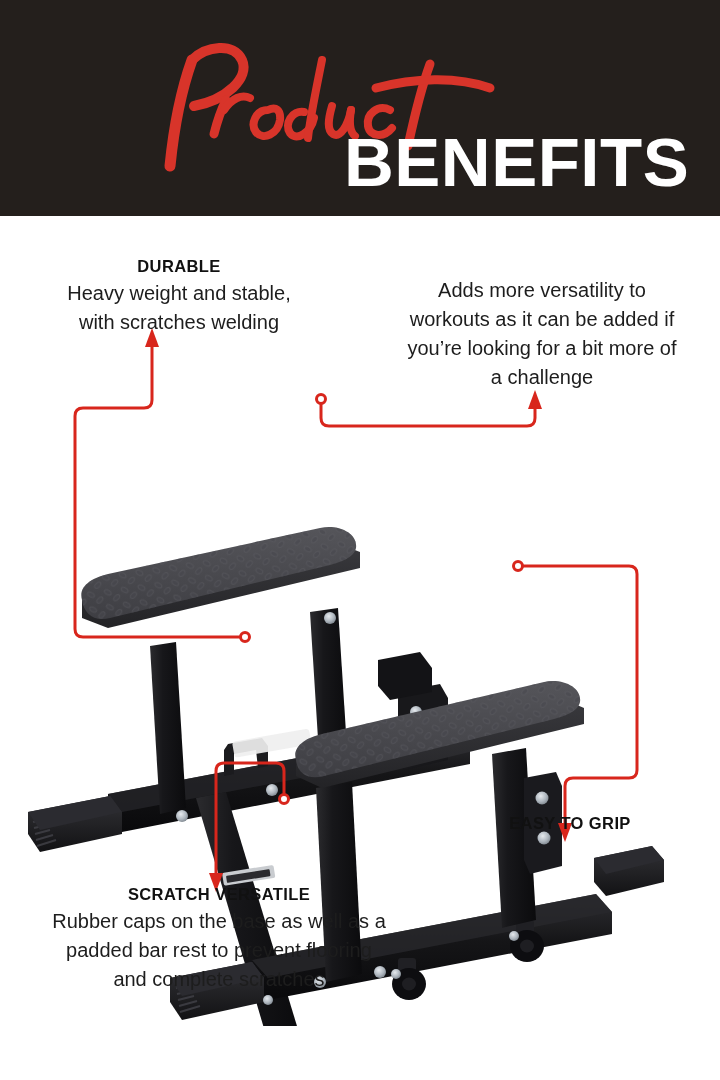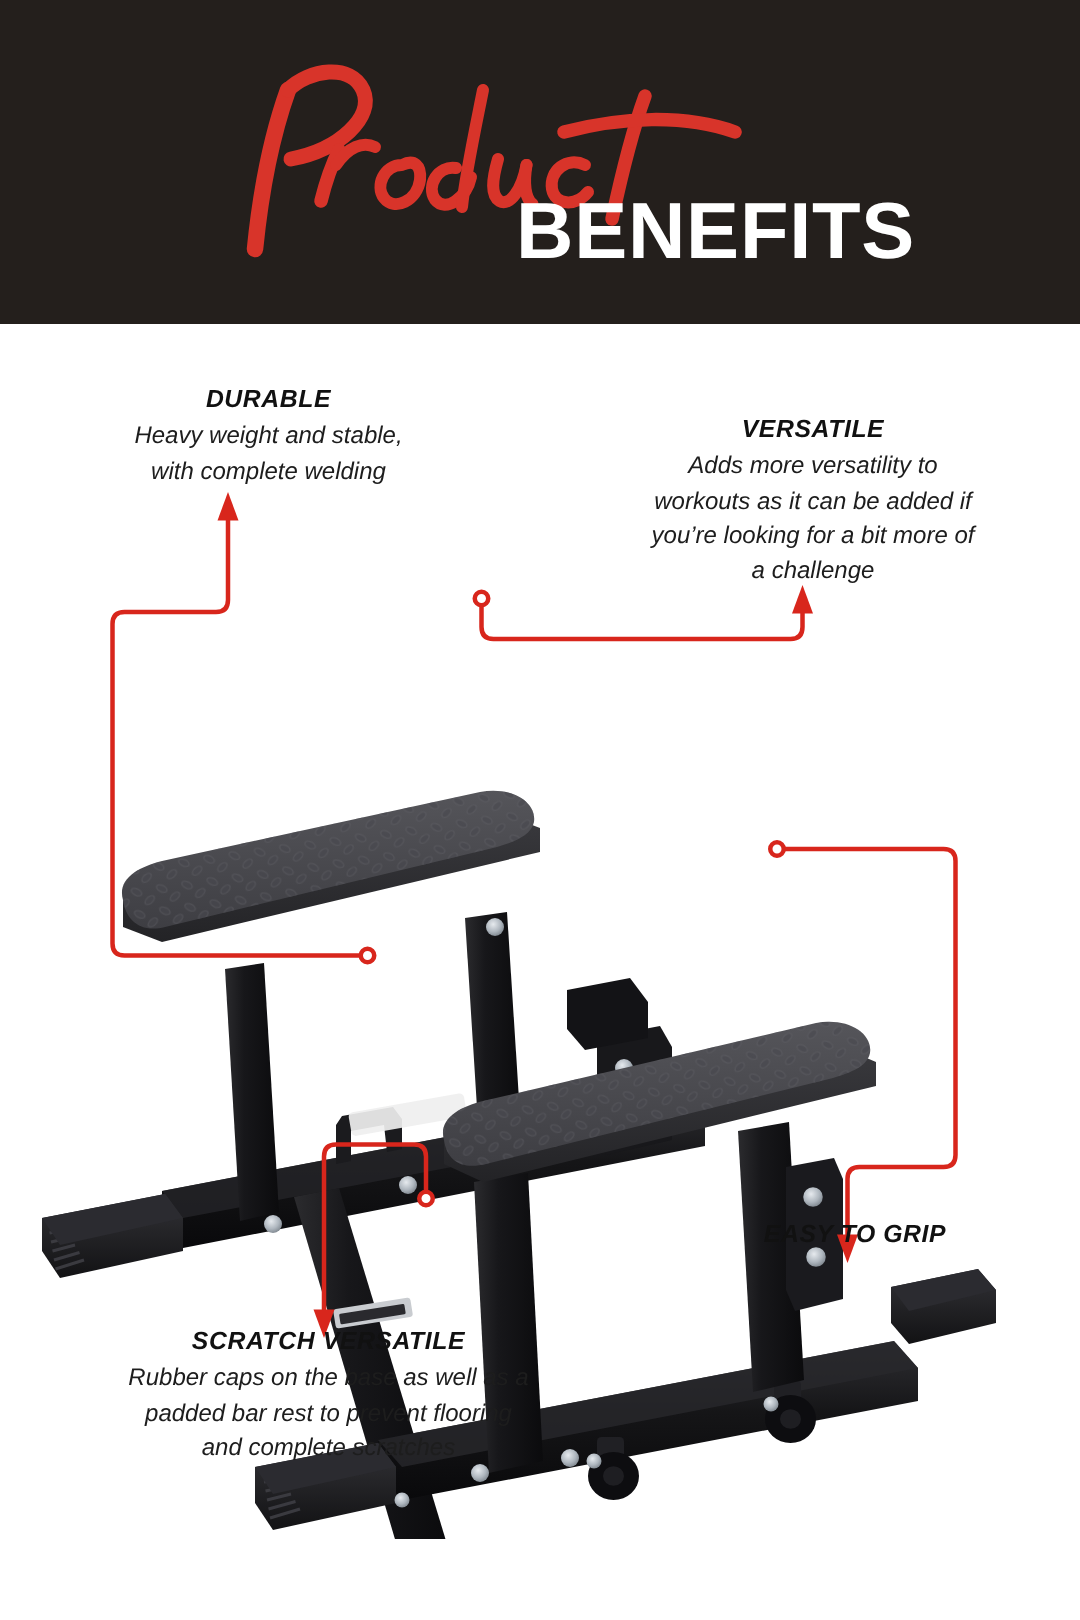--- a/index.html
+++ b/index.html
@@ -35,48 +35,48 @@
     top: 26px;
     width: 400px;
     height: 160px;
   }
   .script-word svg { display: block; width: 400px; height: 160px; }
   .benefits-word {
     position: absolute;
     left: 344px;
     top: 128px;
     font-family: "Liberation Sans", sans-serif;
-    font-size: 53px;
+    font-size: 69px;
     font-weight: bold;
     letter-spacing: 0.5px;
     color: #ffffff;
     line-height: 1;
     white-space: nowrap;
   }
 
   
   .content {
     position: absolute;
     left: 0; top: 216px;
     width: 720px; height: 864px;
     background: #ffffff;
   }
 
   
-  .callout { position: absolute; text-align: center; font-style: italic; }
+  .callout { position: absolute; text-align: center; }
   .callout .title {
     font-size: 16.5px;
     font-weight: bold;
     letter-spacing: 0.4px;
     color: #111111;
     margin: 0 0 2px 0;
     line-height: 1.3;
   }
   .callout .desc {
-    font-size: 16px;
+    font-size: 20px;
     font-weight: normal;
     color: #1d1d1d;
     margin: 0;
     line-height: 1.45;
   }
 
   #callout-durable   { left: 14px;  top: 40px;  width: 330px; }
   #callout-versatile { left: 382px; top: 60px;  width: 320px; }
   #callout-scratch   { left: 34px;  top: 668px; width: 370px; }
   #callout-grip      { left: 420px; top: 597px; width: 300px; }
@@ -276,25 +276,24 @@
         <path d="M284 580 L284 555 Q284 547 276 547 L224 547 Q216 547 216 555 L216 660"></path>
         <circle cx="284" cy="583" r="4.5" fill="#ffffff" stroke="#D8261C" stroke-width="3"></circle>
         <polygon points="216,676 209,657 223,657" fill="#D8261C" stroke="none"></polygon>
       </g>
     </svg>
   </div>
 
   <div class="callout" id="callout-durable">
     <p class="title">DURABLE</p>
     <p class="desc">Heavy weight and stable,</p>
-    <p class="desc">with complete welding</p>
+    <p class="desc">with scratches welding</p>
   </div>
 
   <div class="callout" id="callout-versatile">
-    <p class="title">VERSATILE</p>
     <p class="desc">Adds more versatility to</p>
     <p class="desc">workouts as it can be added if</p>
     <p class="desc">you’re looking for a bit more of</p>
     <p class="desc">a challenge</p>
   </div>
 
   <div class="callout" id="callout-scratch">
     <p class="title">SCRATCH VERSATILE</p>
     <p class="desc">Rubber caps on the base as well as a</p>
     <p class="desc">padded bar rest to prevent flooring</p>

